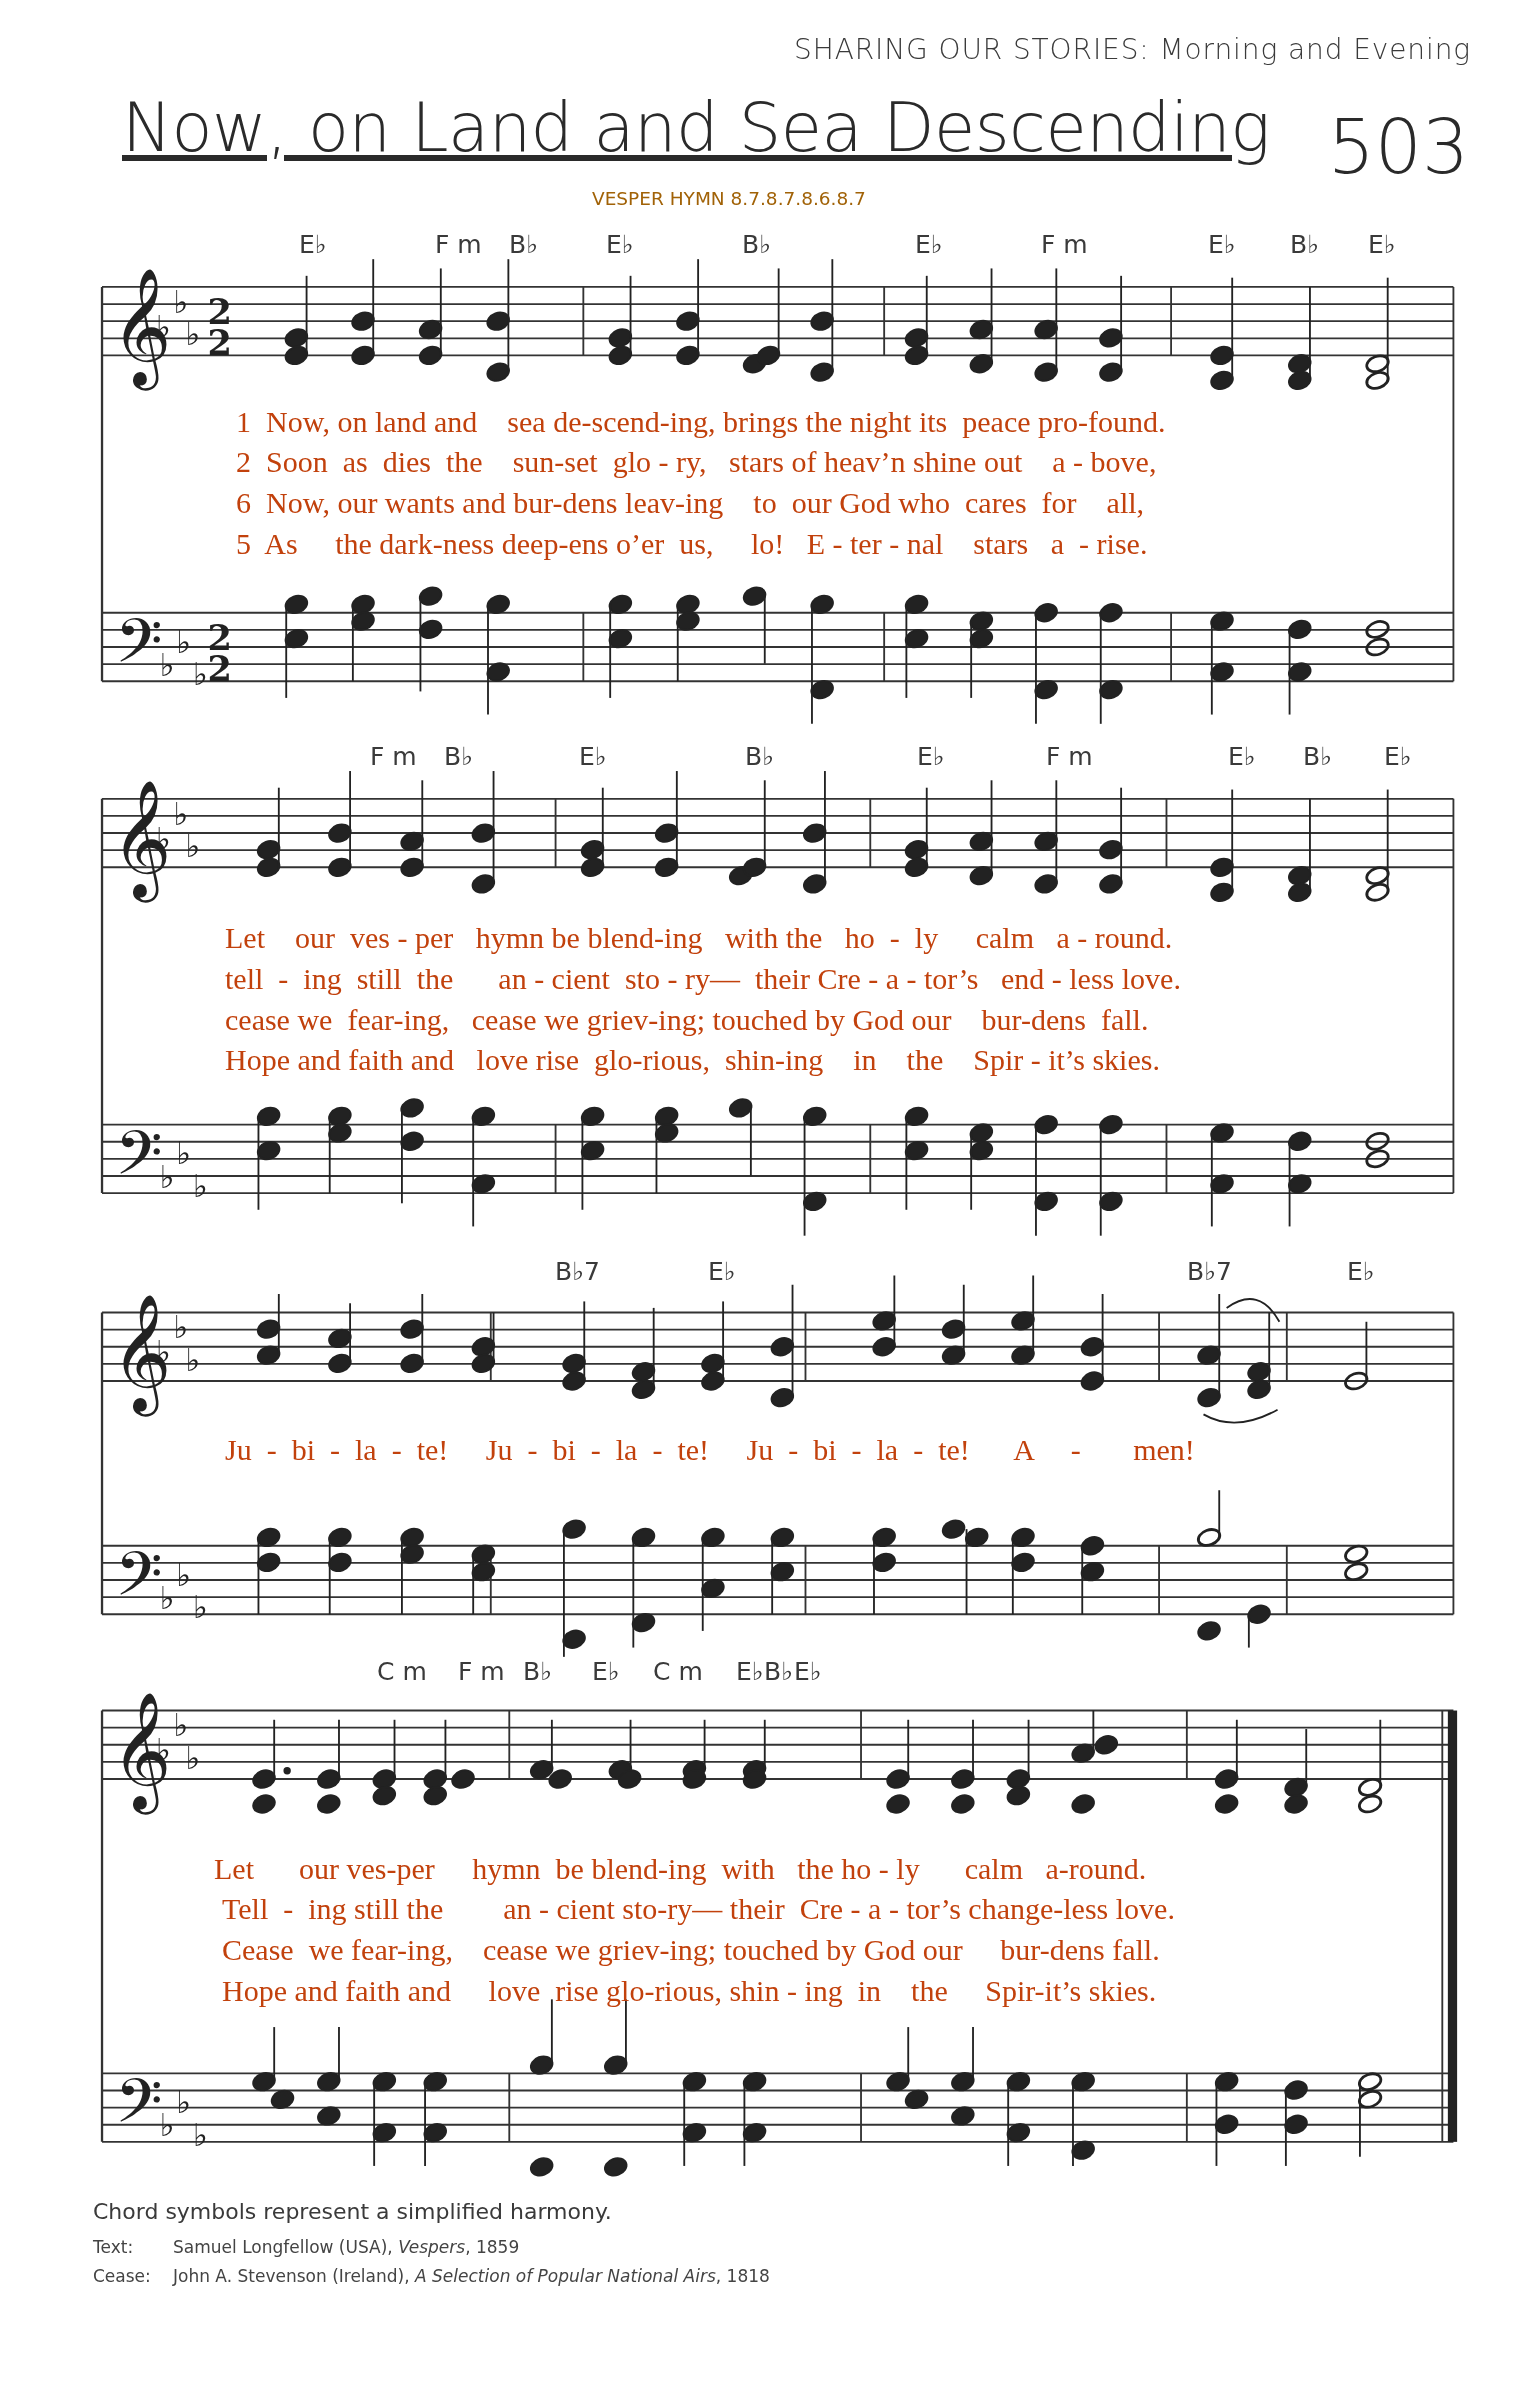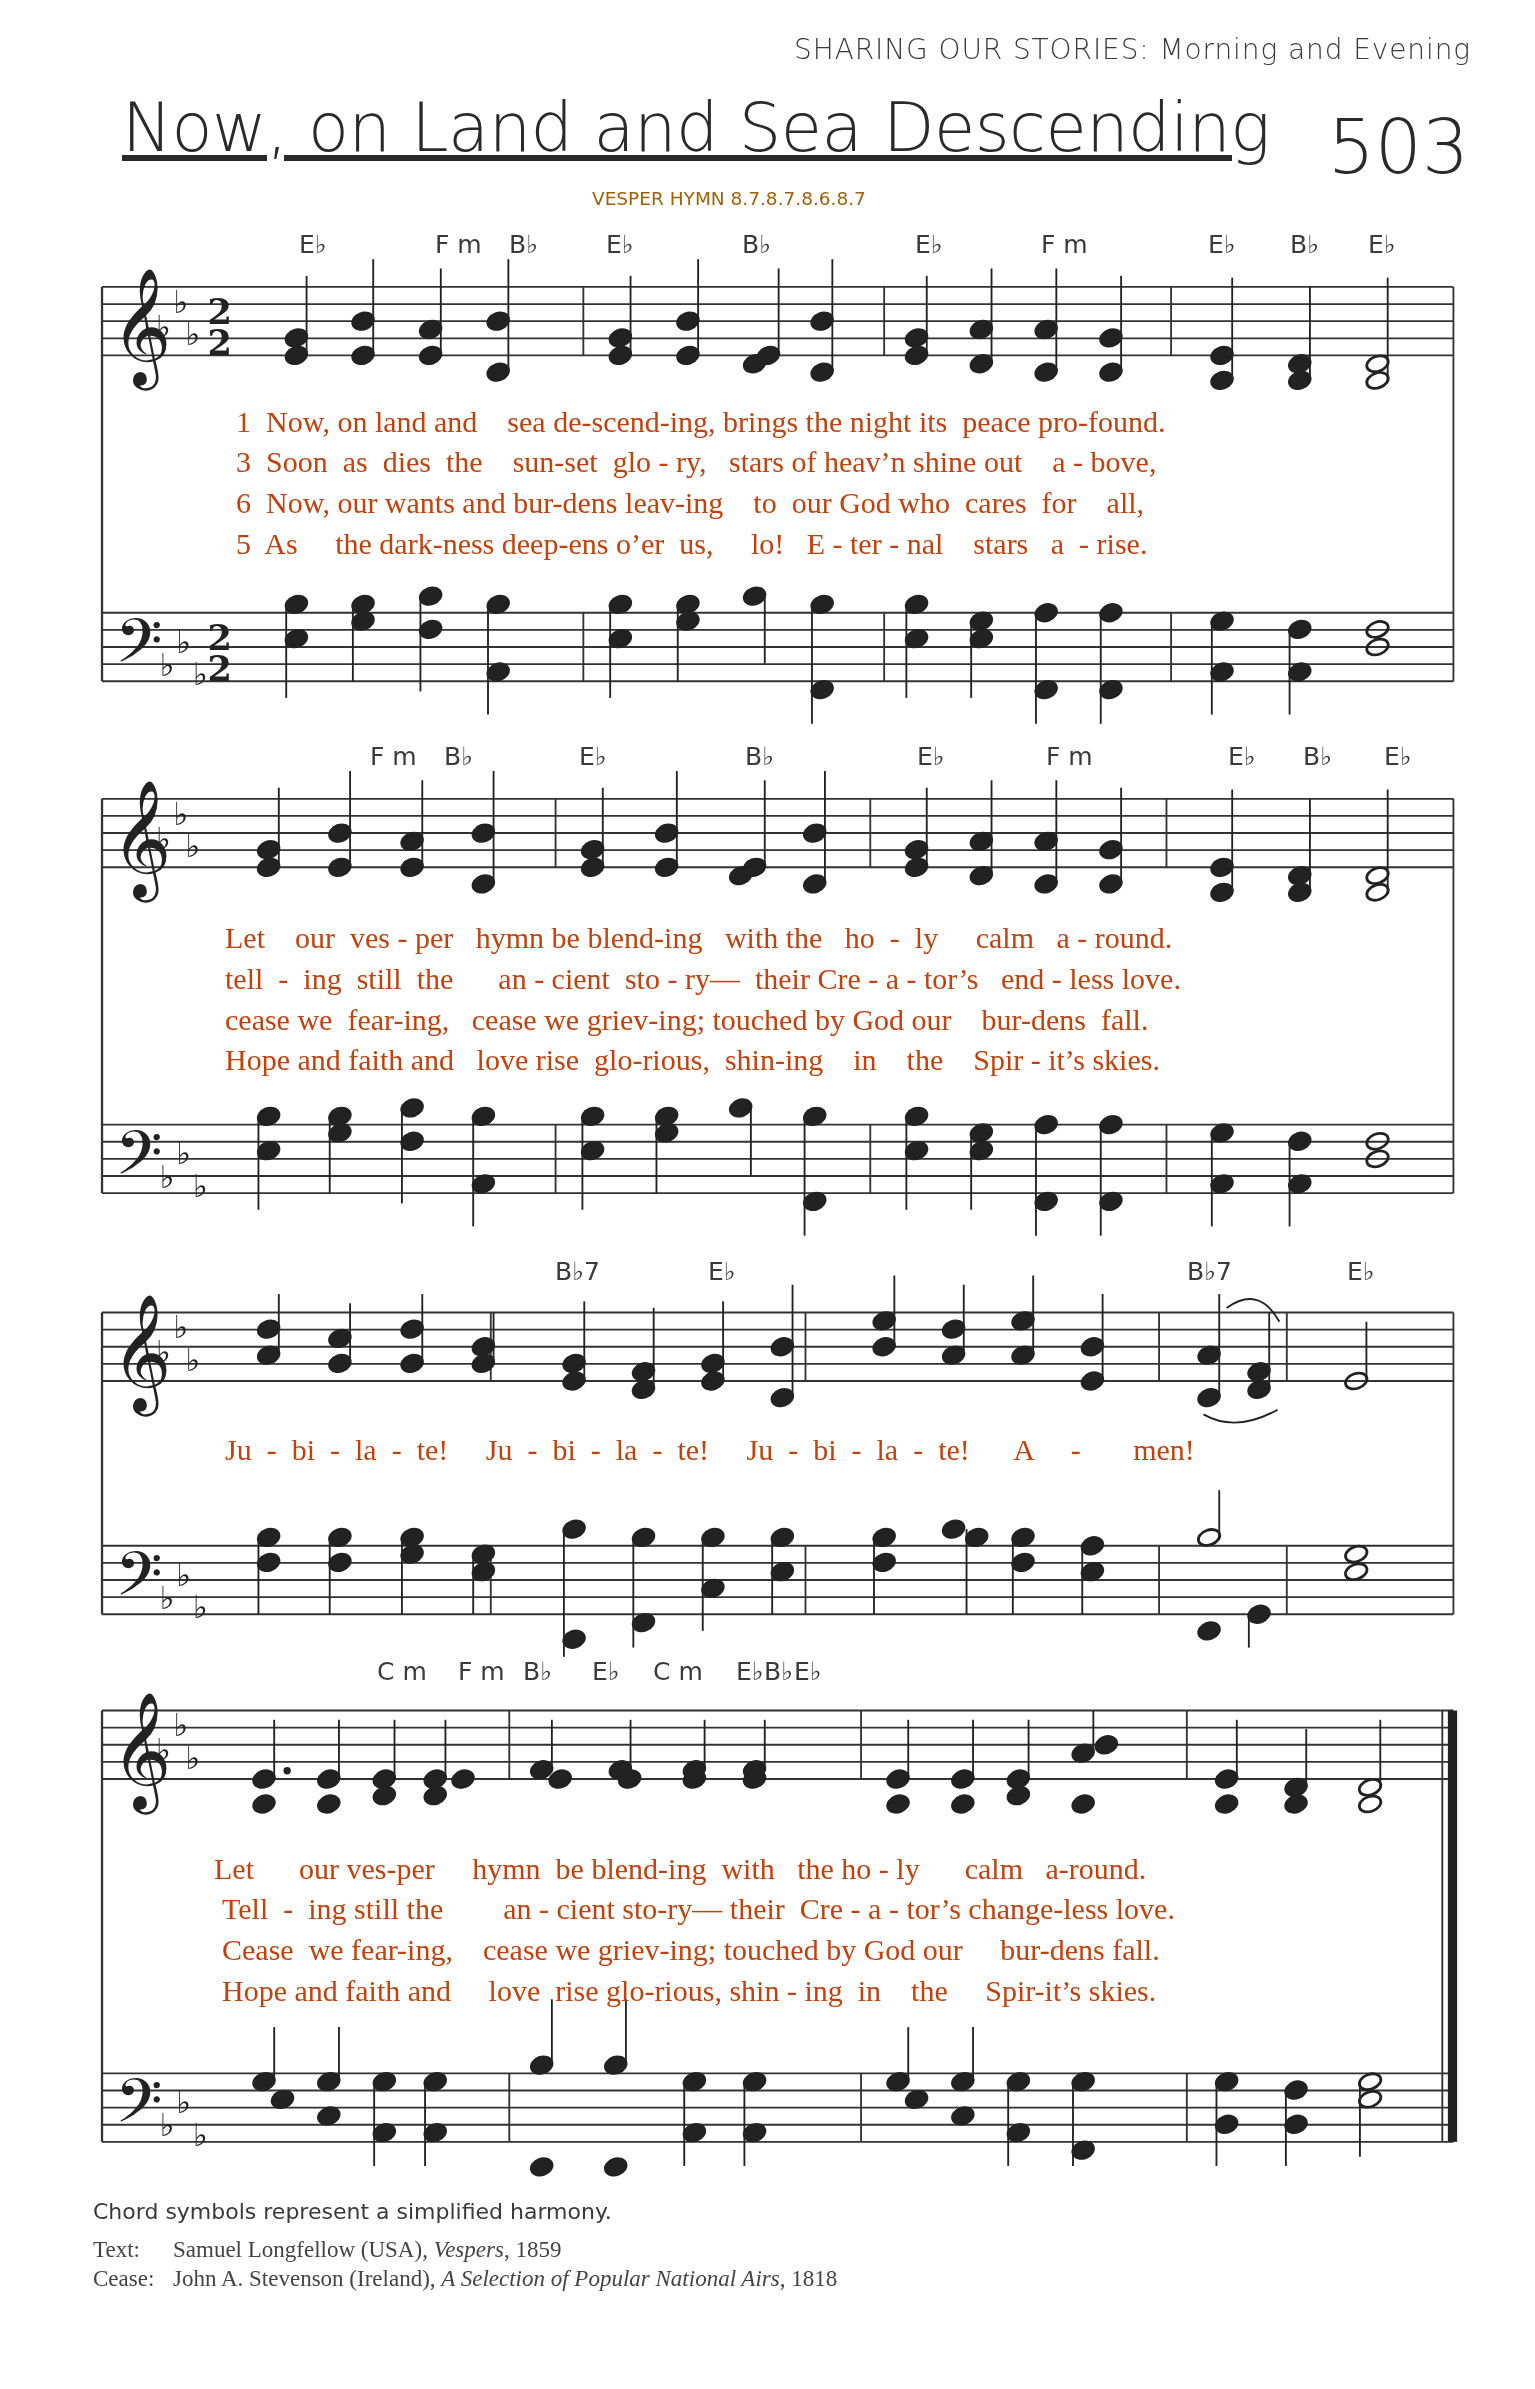--- a/index.html
+++ b/index.html
@@ -7,21 +7,21 @@
   .abs { position:absolute; }
   .sans { font-family:"DejaVu Sans", "Liberation Sans", sans-serif; }
   .serif { font-family:"Liberation Serif", "DejaVu Serif", serif; }
   .section-header { right:65px; top:33px; font-size:28px; letter-spacing:0.9px; color:#3a3a3a; font-weight:300; }
   .hymn-title { left:122px; top:89px; font-size:67px; color:#2a2a2a; font-weight:300; letter-spacing:-0.5px;text-decoration:underline; }
   .hymn-number { right:67px; top:85px; font-size:74px; color:#2a2a2a; font-weight:300;margin-top:19px; }
   .tune-info { left:592px; top:188px; font-size:18.5px; color:#a16207; }
   .chord { font-size:25px; color:#3a3a3a; }
   .lyric-line { font-size:30px; color:#c2410c; white-space:pre; }
   .footer-note { left:93px; top:2199px; font-size:22px; color:#3a3a3a; }
-  .credit { left:93px; font-size:23px; color:#444;font-family:Liberation Serif, serif; }
+  .credit { left:93px; font-size:17px; color:#444; }
   .credit .lbl { display:inline-block; width:80px; }
   svg.staff { position:absolute; left:0; top:0; }
 </style>
 </head>
 <body>
 
 <div class="abs sans section-header">SHARING OUR STORIES: Morning and Evening</div>
 <div class="abs sans hymn-title">Now, on Land and Sea Descending</div>
 <div class="abs sans hymn-number">503</div>
 <div class="abs sans tune-info">VESPER HYMN  8.7.8.7.8.6.8.7</div>
@@ -563,21 +563,21 @@
   <span class="abs sans chord" style="left:523px;top:1657px">B♭</span>
   <span class="abs sans chord" style="left:592px;top:1657px">E♭</span>
   <span class="abs sans chord" style="left:653px;top:1657px">C m</span>
   <span class="abs sans chord" style="left:736px;top:1657px">E♭</span>
   <span class="abs sans chord" style="left:764px;top:1657px">B♭</span>
   <span class="abs sans chord" style="left:794px;top:1657px">E♭</span>
 </div>
 
 <div>
   <div class="abs serif lyric-line" style="left:236px;top:405px">1  Now, on land and    sea de-scend-ing, brings the night its  peace pro-found.</div>
-  <div class="abs serif lyric-line" style="left:236px;top:445px">3  Soon  as  dies  the    sun-set  glo - ry,   stars of heav’n shine out    a - bove,</div>
+  <div class="abs serif lyric-line" style="left:236px;top:445px">2  Soon  as  dies  the    sun-set  glo - ry,   stars of heav’n shine out    a - bove,</div>
   <div class="abs serif lyric-line" style="left:236px;top:486px">6  Now, our wants and bur-dens leav-ing    to  our God who  cares  for    all,</div>
   <div class="abs serif lyric-line" style="left:236px;top:527px">5  As     the dark-ness deep-ens o’er  us,     lo!   E - ter - nal    stars   a  - rise.</div>
 </div>
 
 <div>
   <div class="abs serif lyric-line" style="left:225px;top:921px">Let    our  ves - per   hymn be blend-ing   with the   ho  -  ly     calm   a - round.</div>
   <div class="abs serif lyric-line" style="left:225px;top:962px">tell  -  ing  still  the      an - cient  sto - ry—  their Cre - a - tor’s   end - less love.</div>
   <div class="abs serif lyric-line" style="left:225px;top:1003px">cease we  fear-ing,   cease we griev-ing; touched by God our    bur-dens  fall.</div>
   <div class="abs serif lyric-line" style="left:225px;top:1043px">Hope and faith and   love rise  glo-rious,  shin-ing    in    the    Spir - it’s skies.</div>
 </div>

